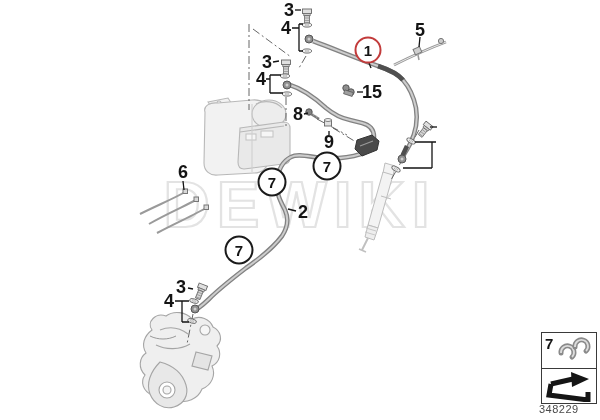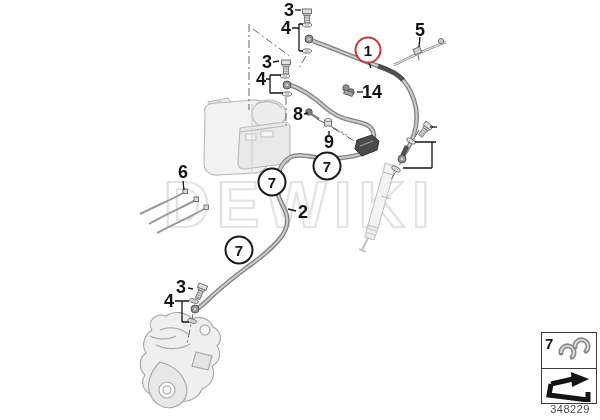--- a/index.html
+++ b/index.html
@@ -10,21 +10,21 @@
       color:#141414;line-height:1;white-space:nowrap;}
   .co.circ{width:25px;height:25px;border:2.2px solid #1a1a1a;border-radius:50%;
       background:#fff;display:flex;align-items:center;justify-content:center;font-size:15px;}
   .co.red{width:23px;height:23px;border:2.4px solid #c23b3b;border-radius:50%;
       background:#fff;display:flex;align-items:center;justify-content:center;font-size:15px;}
   #legend{position:absolute;left:541px;top:332px;width:56px;height:72px;border:1.3px solid #3a3a3a;
       background:#fff;box-sizing:border-box;}
   #legend .cell-top{position:relative;height:36px;border-bottom:1.3px solid #3a3a3a;box-sizing:border-box;}
   #legend .cell-bot{position:relative;height:34px;}
   #legend .lbl{position:absolute;left:3px;top:2px;font-weight:bold;font-size:15px;color:#141414;}
-  #dianum{position:absolute;left:539px;top:403px;width:62px;text-align:center;
+  #dianum{position:absolute;left:539px;top:403px;width:62px;text-align:left;
       font-size:11px;color:#4a4a4a;letter-spacing:.5px;}
 </style>
 </head>
 <body>
 
 <div id="stage">
 
 <svg id="art" width="600" height="420" viewBox="0 0 600 420">
 
   <text x="300" y="227" font-size="64" font-weight="bold" letter-spacing="7" text-anchor="middle" fill="none" stroke="#e3e3e3" stroke-width="2.2" font-family="Liberation Sans, sans-serif">DEWIKI</text>
@@ -189,21 +189,21 @@
     <path d="M436,142 L432,142 M432,142 L432,168 M432,142 L415,142 M432,168 L403,168"></path>
   </g>
 </svg>
 
 <div class="co" style="left:289px;top:10px">3</div>
 <div class="co" style="left:286px;top:28px">4</div>
 <div class="co" style="left:267px;top:62px">3</div>
 <div class="co" style="left:261px;top:79px">4</div>
 <div class="co red" style="left:368px;top:50px">1</div>
 <div class="co" style="left:420px;top:30px">5</div>
-<div class="co" style="left:372px;top:92px">14</div>
+<div class="co" style="left:372px;top:92px">15</div>
 <div class="co" style="left:298px;top:114px">8</div>
 <div class="co" style="left:329px;top:142px">9</div>
 <div class="co circ" style="left:327px;top:166px">7</div>
 <div class="co circ" style="left:272px;top:182px">7</div>
 <div class="co" style="left:303px;top:212px">2</div>
 <div class="co circ" style="left:239px;top:250px">7</div>
 <div class="co" style="left:183px;top:172px">6</div>
 <div class="co" style="left:181px;top:287px">3</div>
 <div class="co" style="left:169px;top:301px">4</div>
 

